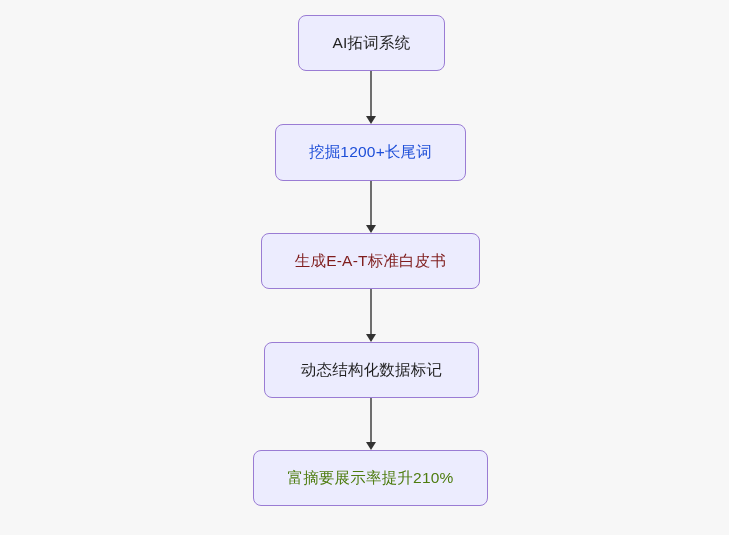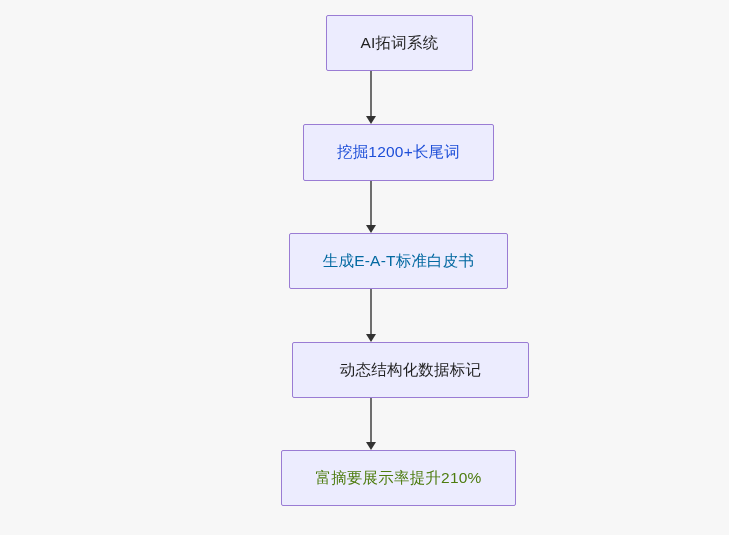--- a/index.html
+++ b/index.html
@@ -16,30 +16,29 @@
   #flowchart {
     position: relative;
     width: 729px;
     height: 535px;
   }
   .node {
     position: absolute;
     box-sizing: border-box;
     background: #ececfe;
     border: 1.6px solid #9a7cd4;
-    border-radius: 2px;
+    border-radius: 8px;
     display: flex;
     align-items: center;
     justify-content: center;
     color: #1f1f1f;
     font-size: 15.5px;
     letter-spacing: 0.2px;
     line-height: 1.2;
     white-space: nowrap;
-    margin-left: 28px;
   }
   .node-label {
     display: block;
   }
   .edge {
     position: absolute;
     width: 18px;
     pointer-events: none;
   }
   .edge .edge-line {
@@ -82,25 +81,25 @@
   </div>
 
   <div class="node" id="node-n1" style="left: 298px; top: 15px; width: 147px; height: 56px; background: rgb(236, 236, 254); border-color: rgb(154, 124, 212); color: rgb(31, 31, 31);">
     <span class="node-label">AI拓词系统</span>
   </div>
 
   <div class="node" id="node-n2" style="left: 275px; top: 124px; width: 191px; height: 57px; background: rgb(236, 236, 254); border-color: rgb(154, 124, 212); color: #1d4ed8;">
     <span class="node-label">挖掘1200+长尾词</span>
   </div>
 
-  <div class="node" id="node-n3" style="left: 261px; top: 233px; width: 219px; height: 56px; background: rgb(236, 236, 254); border-color: rgb(154, 124, 212); color: #0369a1;">
+  <div class="node" id="node-n3" style="left: 261px; top: 233px; width: 219px; height: 56px; background: rgb(236, 236, 254); border-color: rgb(154, 124, 212); color: #7f1d1d;">
     <span class="node-label">生成E-A-T标准白皮书</span>
   </div>
 
-  <div class="node" id="node-n4" style="left: 264px; top: 342px; width: 237px; height: 56px; background: rgb(236, 236, 254); border-color: rgb(154, 124, 212); color: rgb(31, 31, 31);">
+  <div class="node" id="node-n4" style="left: 264px; top: 342px; width: 215px; height: 56px; background: rgb(236, 236, 254); border-color: rgb(154, 124, 212); color: rgb(31, 31, 31);">
     <span class="node-label">动态结构化数据标记</span>
   </div>
 
   <div class="node" id="node-n5" style="left: 253px; top: 450px; width: 235px; height: 56px; background: rgb(236, 236, 254); border-color: rgb(154, 124, 212); color: #4d7c0f;">
     <span class="node-label">富摘要展示率提升210%</span>
   </div>
 
 </div>
 
 </body></html>

